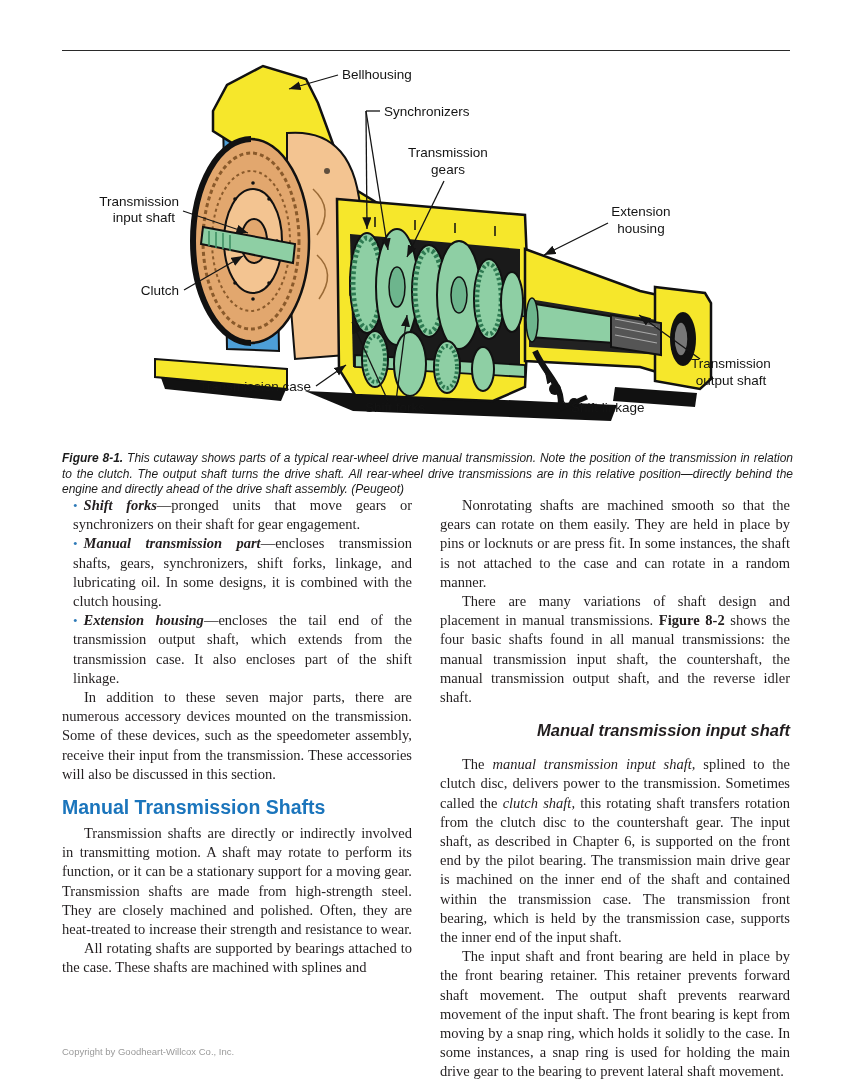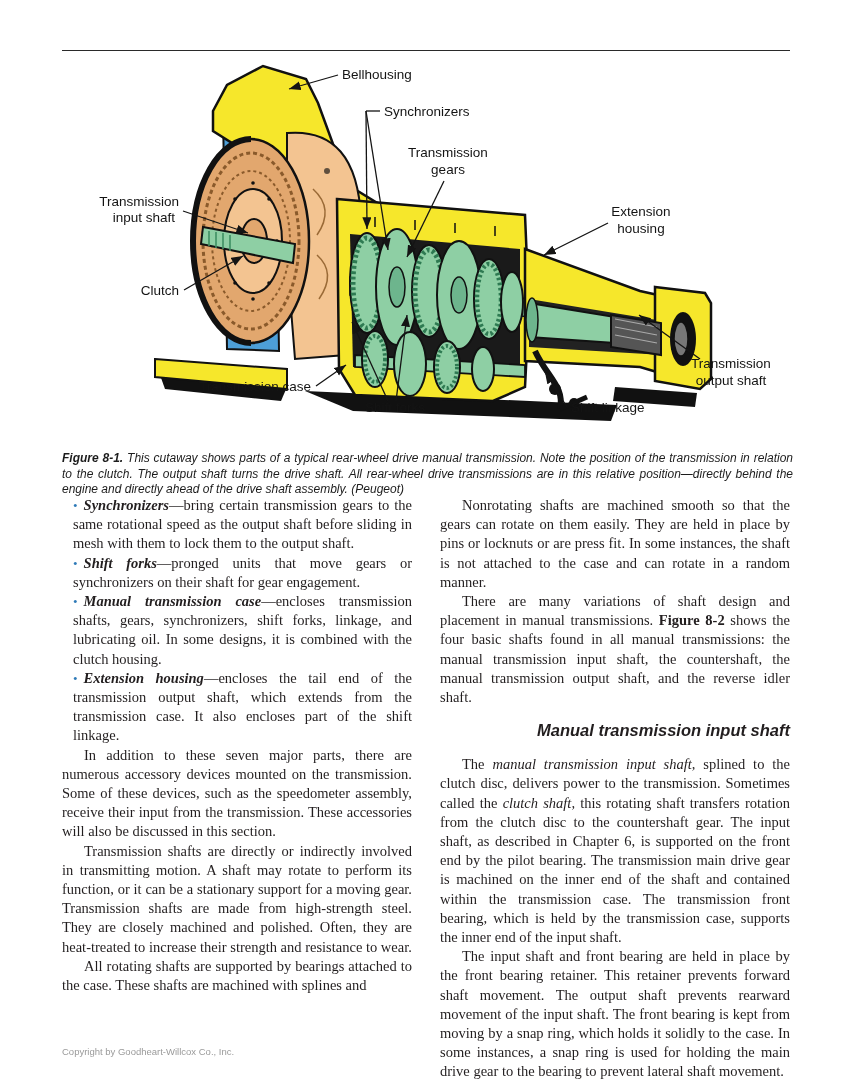--- a/index.html
+++ b/index.html
@@ -204,26 +204,26 @@
       </g>
     </svg>
   </div>
 
   <p class="caption"><span class="cap-label">Figure 8-1.</span><span> This cutaway shows parts of a typical rear-wheel drive manual transmission. Note the position of the transmission in relation to the clutch. The output shaft turns the drive shaft. All rear-wheel drive transmissions are in this relative position—directly behind the engine and directly ahead of the drive shaft assembly. (Peugeot)</span></p>
 
   <div class="columns">
 
     <div class="col">
       <ul class="bullets">
-        <li><span class="dot">•</span><span class="term">Synchronizers</span><span>—bring certain transmission gears to the same rotational speed as the output shaft before sliding in mesh with them to lock them to the output shaft.</span></li>
         <li><span class="dot">•</span><span class="term">Shift forks</span><span>—pronged units that move gears or synchronizers on their shaft for gear engagement.</span></li>
-        <li><span class="dot">•</span><span class="term">Manual transmission case</span><span>—encloses transmission shafts, gears, synchronizers, shift forks, linkage, and lubricating oil. In some designs, it is combined with the clutch housing.</span></li>
+        <li><span class="dot">•</span><span class="term">Manual transmission part</span><span>—encloses transmission shafts, gears, synchronizers, shift forks, linkage, and lubricating oil. In some designs, it is combined with the clutch housing.</span></li>
         <li><span class="dot">•</span><span class="term">Extension housing</span><span>—encloses the tail end of the transmission output shaft, which extends from the transmission case. It also encloses part of the shift linkage.</span></li>
       </ul>
       <p class="body ind">In addition to these seven major parts, there are numerous accessory devices mounted on the transmission. Some of these devices, such as the speedometer assembly, receive their input from the transmission. These accessories will also be discussed in this section.</p>
+      <h2 class="blue-head">Manual Transmission Shafts</h2>
       <p class="body ind">Transmission shafts are directly or indirectly involved in transmitting motion. A shaft may rotate to perform its function, or it can be a stationary support for a moving gear. Transmission shafts are made from high-strength steel. They are closely machined and polished. Often, they are heat-treated to increase their strength and resistance to wear.</p>
       <p class="body ind">All rotating shafts are supported by bearings attached to the case. These shafts are machined with splines and</p>
     </div>
 
     <div class="col">
       <p class="body ind">Nonrotating shafts are machined smooth so that the gears can rotate on them easily. They are held in place by pins or locknuts or are press fit. In some instances, the shaft is not attached to the case and can rotate in a random manner.</p>
       <p class="body ind"><span>There are many variations of shaft design and placement in manual transmissions. </span><span class="bold">Figure 8-2</span><span> shows the four basic shafts found in all manual transmissions: the manual transmission input shaft, the countershaft, the manual transmission output shaft, and the reverse idler shaft.</span></p>
       <h3 class="sub-head">Manual transmission input shaft</h3>
       <p class="body ind"><span>The </span><span class="bi">manual transmission input shaft,</span><span> splined to the clutch disc, delivers power to the transmission. Sometimes called the </span><span class="bi">clutch shaft,</span><span> this rotating shaft transfers rotation from the clutch disc to the countershaft gear. The input shaft, as described in Chapter 6, is supported on the front end by the pilot bearing. The transmission main drive gear is machined on the inner end of the shaft and contained within the transmission case. The transmission front bearing, which is held by the transmission case, supports the inner end of the input shaft.</span></p>
       <p class="body ind">The input shaft and front bearing are held in place by the front bearing retainer. This retainer prevents forward shaft movement. The output shaft prevents rearward movement of the input shaft. The front bearing is kept from moving by a snap ring, which holds it solidly to the case. In some instances, a snap ring is used for holding the main drive gear to the bearing to prevent lateral shaft movement.</p>

